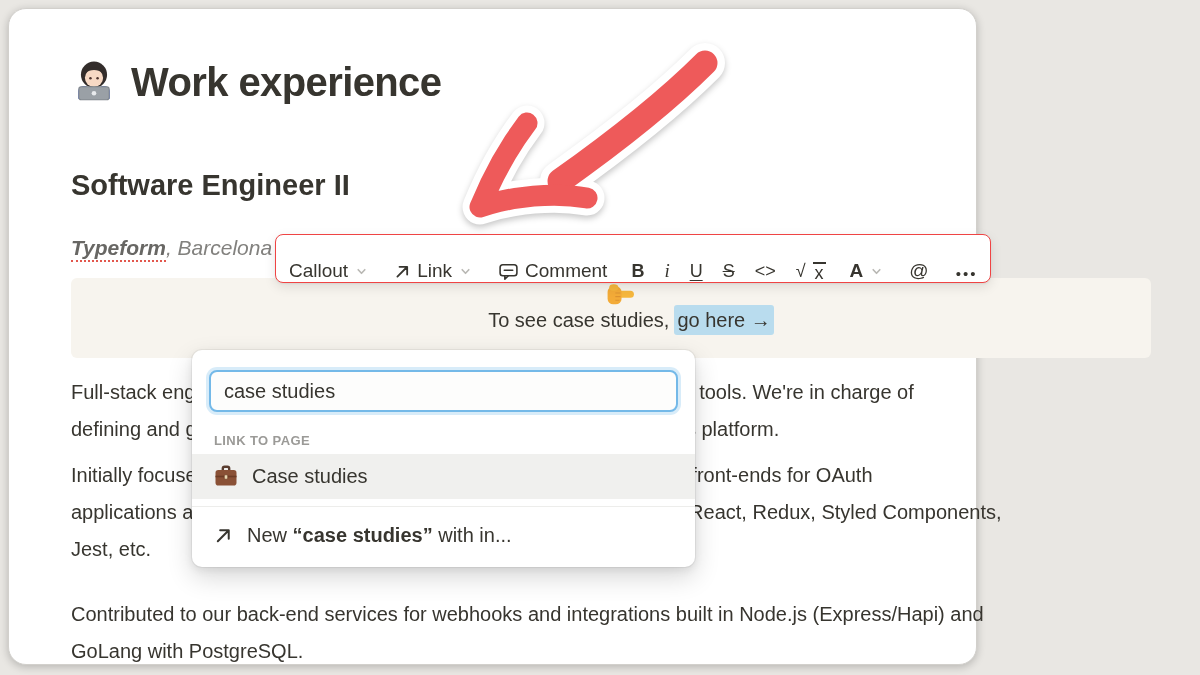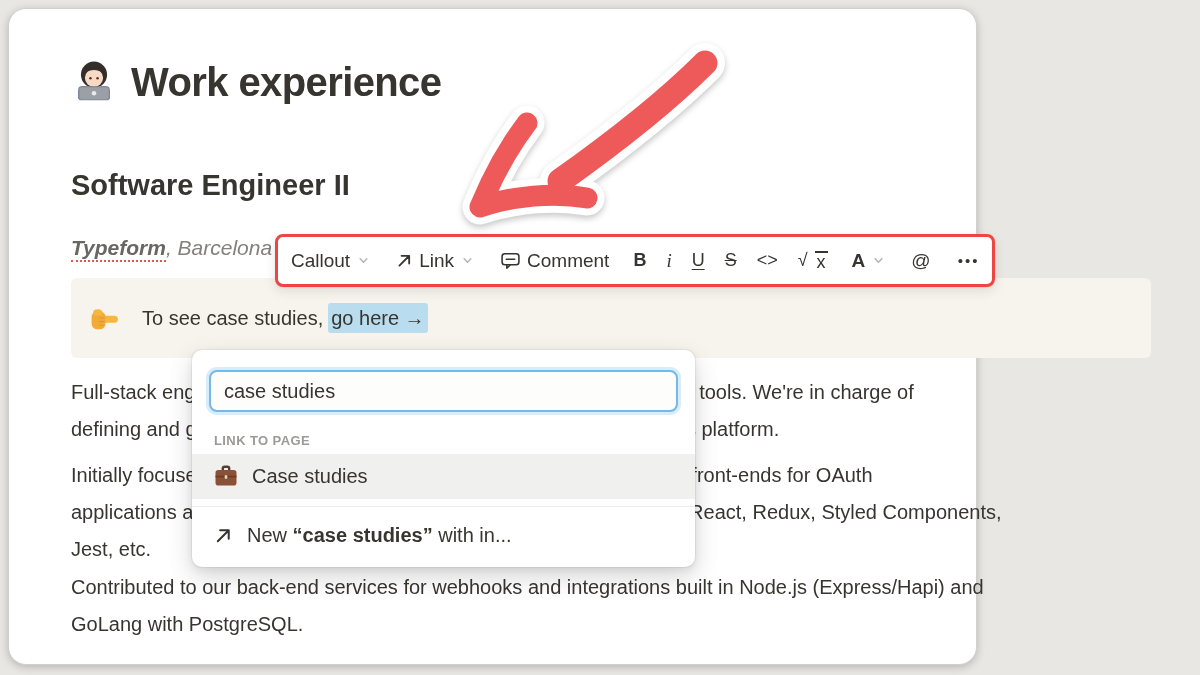--- a/index.html
+++ b/index.html
@@ -10,27 +10,27 @@
   
   .title-row{position:absolute;left:62px;top:50px;display:flex;align-items:center;gap:14px;}
   .page-title{font-size:40px;font-weight:700;color:#37352f;letter-spacing:-.6px;}
   .h2{position:absolute;left:62px;top:160px;font-size:29px;font-weight:700;color:#37352f;}
   .subtitle{position:absolute;left:62px;top:227px;font-size:21px;font-style:italic;color:#82817e;z-index:1;white-space:nowrap;}
   .subtitle .company{font-weight:700;color:#686764;border-bottom:2px dotted #e2574d;padding-bottom:1px;}
   .para{position:absolute;left:62px;z-index:0;}
   .pline{font-size:20px;line-height:37px;color:#37352f;white-space:nowrap;}
   
   .callout{position:absolute;left:62px;top:269px;width:1080px;height:80px;background:#f7f4ee;
-    border-radius:6px;display:flex;align-items:center;padding:0 0 0 18px;box-sizing:border-box;z-index:0;}
+    border-radius:6px;display:flex;align-items:center;padding:0 0 0 18px;box-sizing:border-box;z-index:0;flex-direction:column;}
   .callout-text{font-size:20px;color:#37352f;margin-left:22px;}
   .sel{background:#b9dcee;border-radius:3px;padding:4px 3px;margin-left:5px;}
   
   .toolbar{position:absolute;left:266px;top:225px;height:47px;background:#ffffff;border-radius:8px;
-    border:3px solid #ef4444;box-shadow:0 4px 12px rgba(0,0,0,.10),0 1px 2px rgba(0,0,0,.06);
-    display:flex;align-items:center;z-index:5;}
+    border:1px solid #ef4444;box-shadow:0 4px 12px rgba(0,0,0,.10),0 1px 2px rgba(0,0,0,.06);
+    display:flex;align-items:flex-end;z-index:5;}
   .tb-btn{display:flex;align-items:center;gap:6px;padding:0 13px;font-size:19px;color:#37352f;
     background:none;border:none;cursor:pointer;font-family:inherit;}
   .tb-sep{width:1px;background:#ececea;margin:0;}
   .tb-fmt{padding:0 10px;font-size:18px;}
   .chev{margin-left:2px;}
   .lbl-u{text-underline-offset:4px;text-decoration-color:#b9b8b4;}
   .b{font-weight:700;}
   .i{font-style:italic;font-family:"Liberation Serif",serif;font-size:19px;}
   .u{text-decoration:underline;text-underline-offset:3px;}
   .s{text-decoration:line-through;}
@@ -96,21 +96,21 @@
 
     <div class="para" style="top:365px">
       <div class="pline">Full-stack engineer working on public APIs, integrations and developer tools. We're in charge of</div>
       <div class="pline">defining and growing the developer ecosystem built around Typeform's platform.</div>
     </div>
     <div class="para" style="top:448px">
       <div class="pline">Initially focused on the front-end side, I led the initiative to re-build our front-ends for OAuth</div>
       <div class="pline">applications and our integrations UI, building them from scratch using React, Redux, Styled Components,</div>
       <div class="pline">Jest, etc.</div>
     </div>
-    <div class="para" style="top:560px">
+    <div class="para" style="top:587px">
       <div class="pline">Contributed to our back-end services for webhooks and integrations built in Node.js (Express/Hapi) and</div>
       <div class="pline">GoLang with PostgreSQL.</div>
     </div>
 
     <div class="toolbar">
       <button class="tb-btn">
         <span>Callout</span>
         <span class="icon chev">
           <svg width="11" height="11" viewBox="0 0 10 10">
               <polyline points="2,3.4 5,6.6 8,3.4" fill="none" stroke="#b9b8b4" stroke-width="1.5" stroke-linecap="round" stroke-linejoin="round"></polyline>

